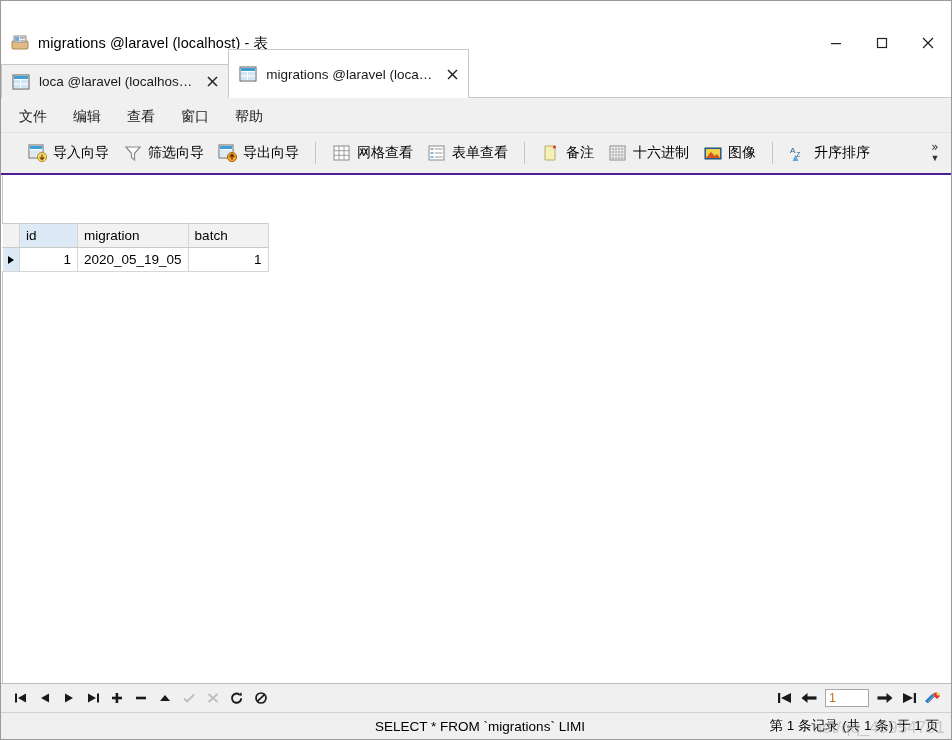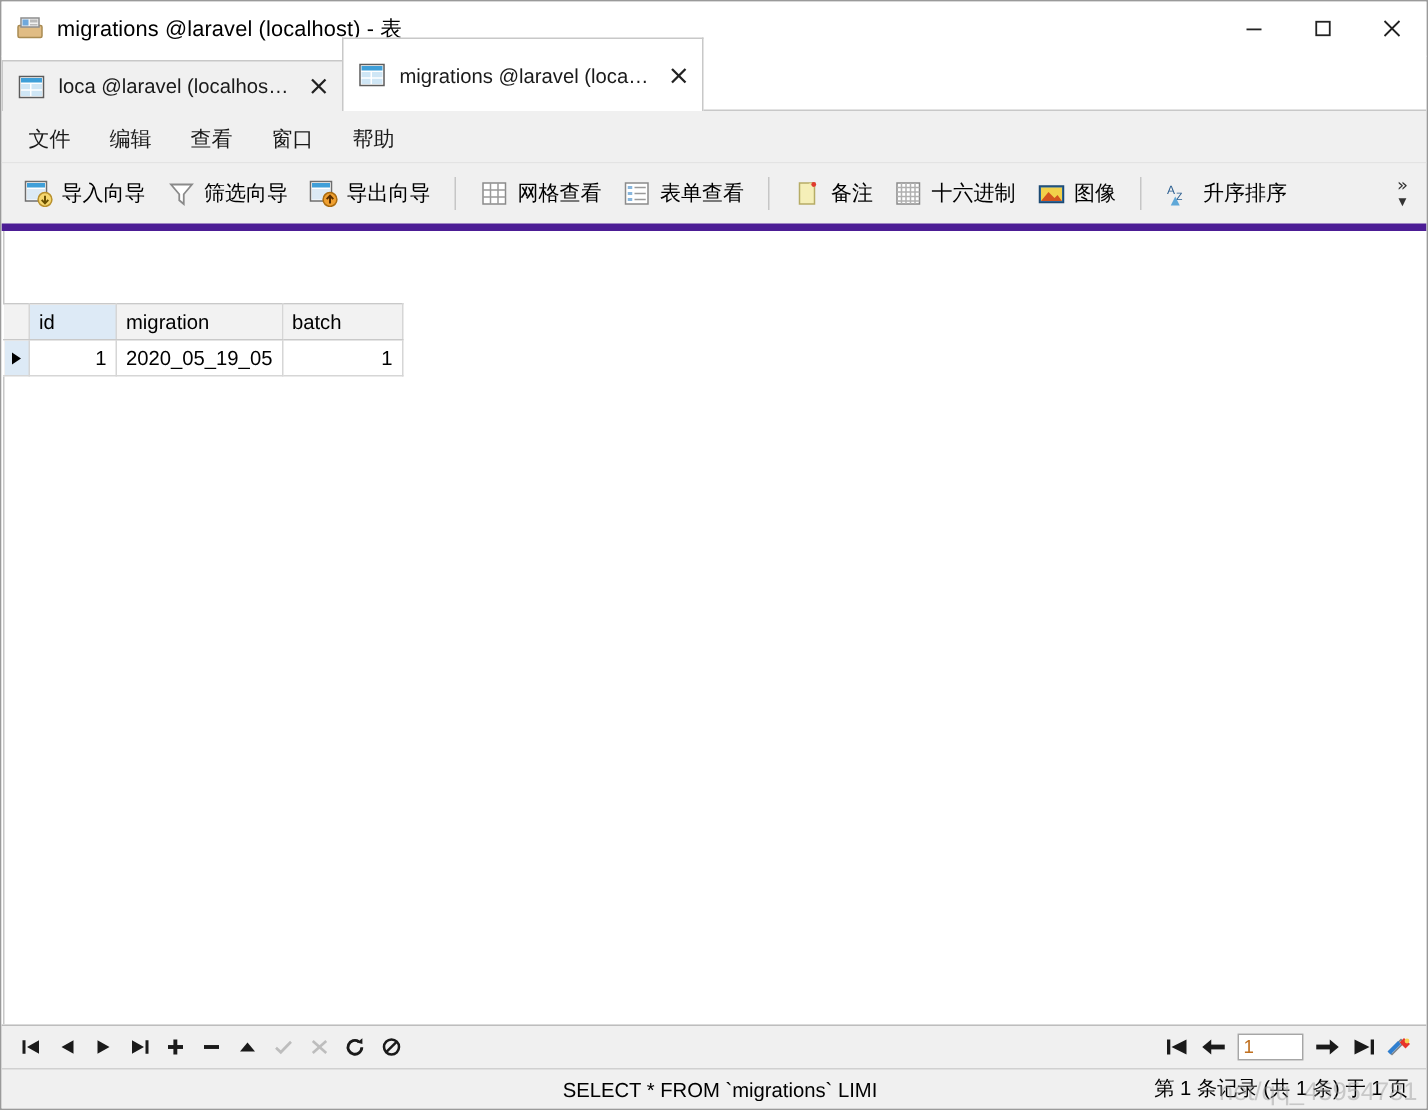--- a/index.html
+++ b/index.html
@@ -26,20 +26,21 @@
 
   
   .titlebar {
     height: 36px;
     min-height: 36px;
     display: flex;
     align-items: center;
     background: #ffffff;
     border-bottom: 1px solid #ffffff;
     position: relative;
+    margin-top: 24px;
   }
   .titlebar-icon {
     width: 18px;
     height: 18px;
     margin-left: 10px;
     margin-right: 9px;
     position: relative;
     flex: 0 0 auto;
   }
   .titlebar-title {
@@ -142,23 +143,23 @@
     white-space: nowrap;
   }
 
   
   .toolbar {
     height: 40px;
     min-height: 40px;
     display: flex;
     align-items: center;
     background: #f0f0f0;
-    border-bottom: 5px solid #4c1d95;
-    position: relative;
-    padding-left: 8px;
+    border-bottom: 2px solid #4c1d95;
+    position: relative;
+    padding-left: 20px;
   }
   .tb-btn {
     display: flex;
     align-items: center;
     height: 30px;
     padding: 0 7px;
     white-space: nowrap;
   }
   .tb-ico {
     width: 20px;

